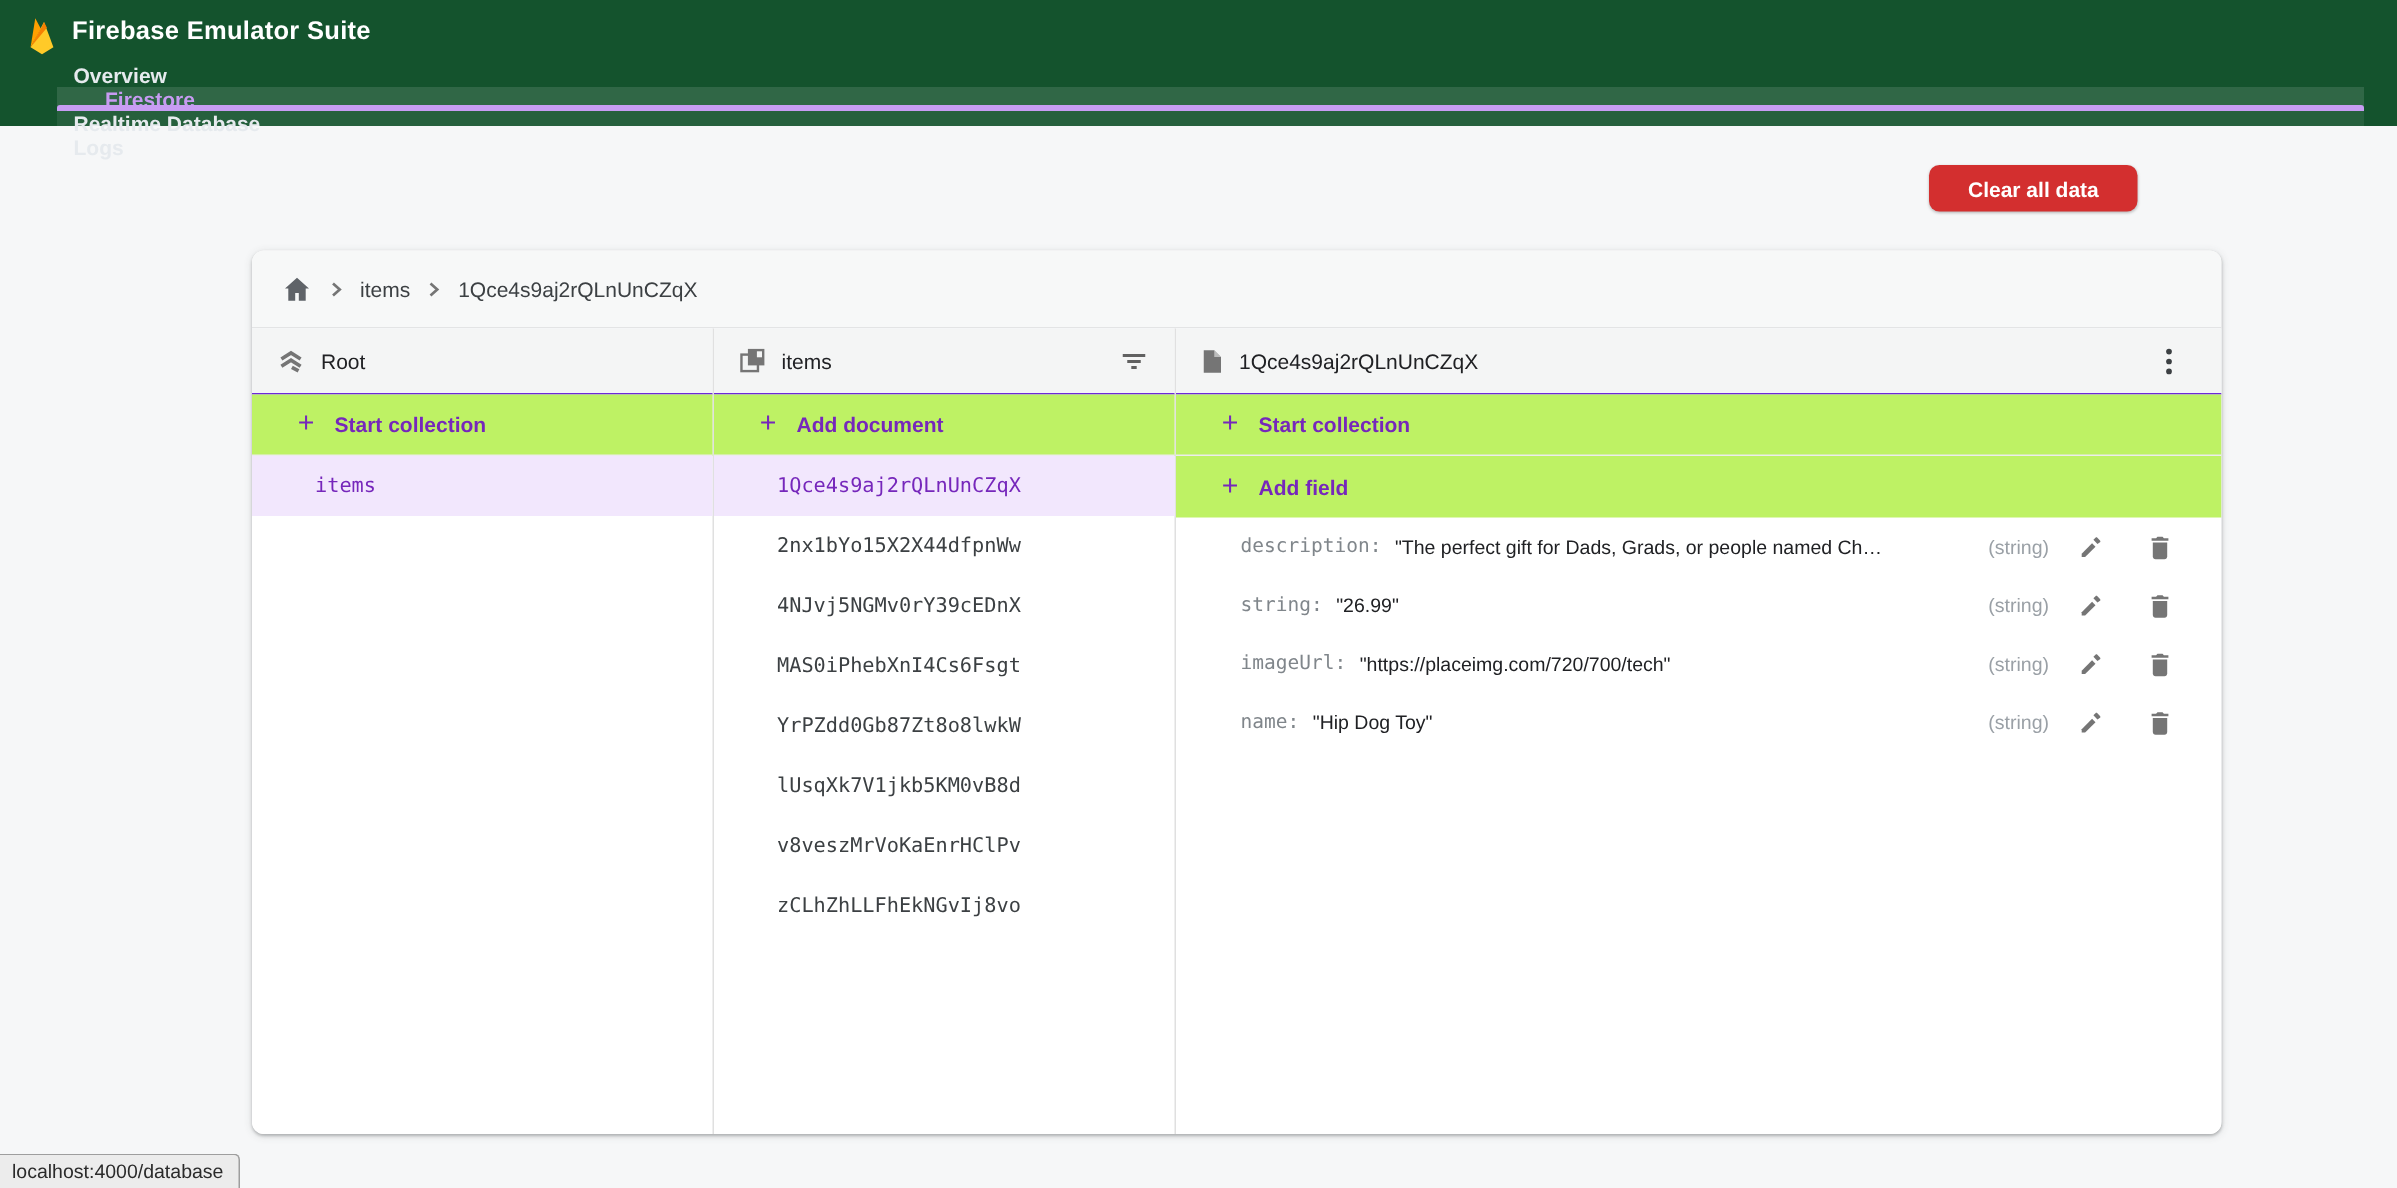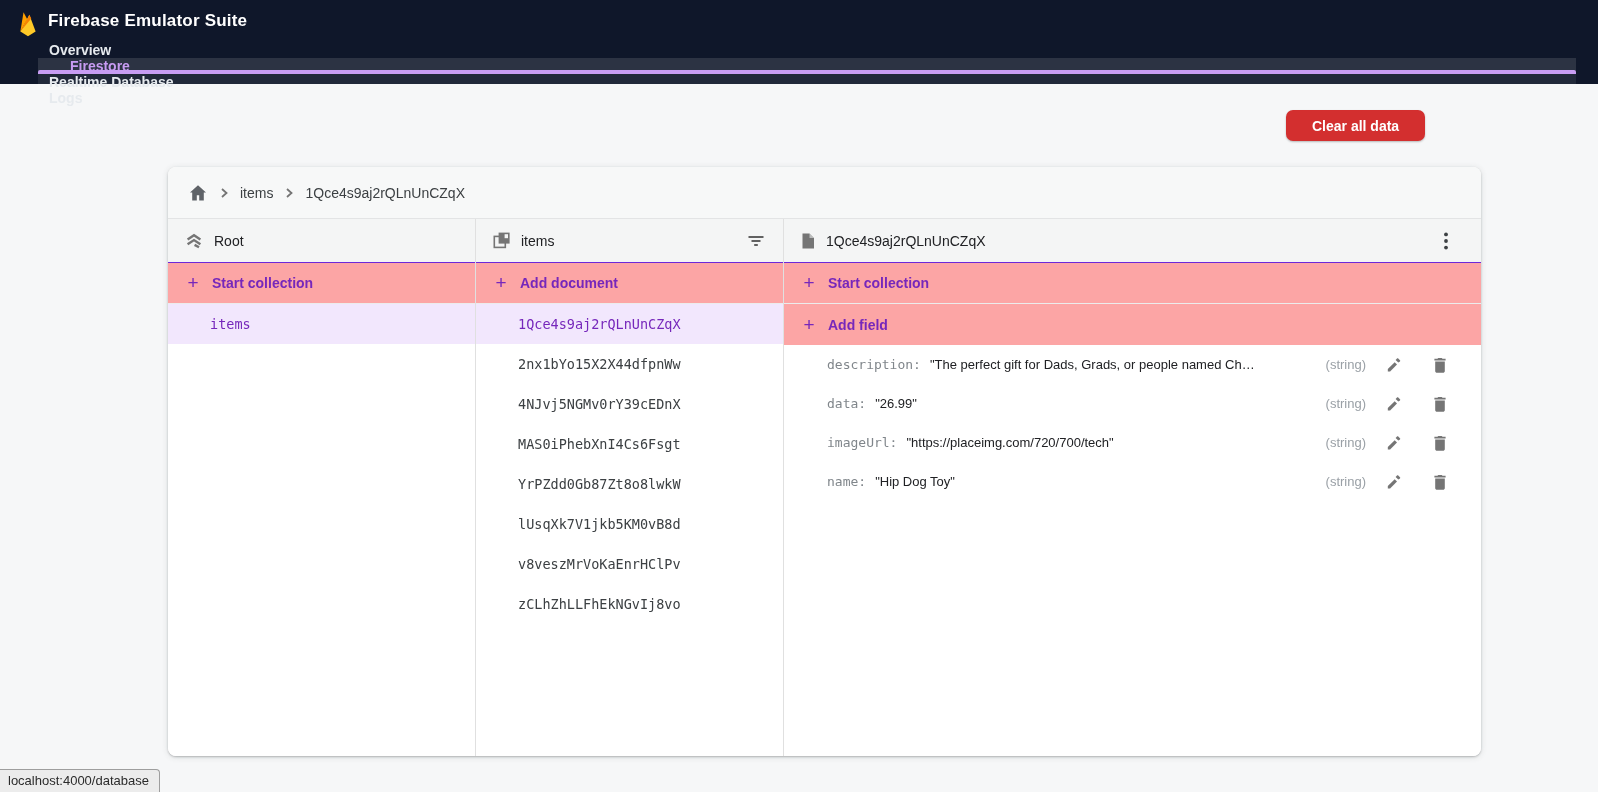--- a/index.html
+++ b/index.html
@@ -6,21 +6,21 @@
   html, body { width: 1598px; height: 792px; }
   body {
     position: relative;
     overflow: hidden;
     background: #f6f7f8;
     font-family: "Liberation Sans", sans-serif;
     color: #202124;
   }
 
   
-  .app-header { background: #0f172a; height: 84px; }
+  .app-header { background: #14532d; height: 84px; }
   .header-top { height: 42px; display: flex; align-items: center; padding-left: 17px; }
   .logo { width: 22px; height: 28px; margin-right: 9px; margin-top: 4px; flex-shrink: 0; }
   .app-title { color: #ffffff; font-size: 17px; font-weight: 700; letter-spacing: .2px; }
   .tabs { display: flex; height: 42px; padding-left: 38px; flex-direction: column; }
   .tab {
     display: flex; align-items: center; padding: 0 11px; margin-right: 22px;
     color: #e6eaee; font-size: 14px; font-weight: 700; position: relative; cursor: pointer;
     white-space: nowrap;
   }
   .tab.hovered { background: rgba(255,255,255,0.08); }
@@ -62,22 +62,22 @@
   .col-header {
     height: 44px; flex-shrink: 0; background: #f4f5f5; border-bottom: 1px solid #6d28d9;
     display: flex; align-items: center; padding: 0 16px; gap: 10px;
     font-size: 14px; color: #202124;
   }
   .col-header .header-spacer { flex: 1; }
   .icon-plain-btn { background: none; border: none; cursor: pointer; display: flex; align-items: center; padding: 2px; }
 
   .link-row {
     height: 41px; flex-shrink: 0; display: flex; align-items: center; gap: 10px;
-    padding: 0 16px; color: #7627bb; font-size: 14px; font-weight: 700; cursor: pointer;
-    border-bottom: 1px solid #ececec; background: #fca5a5;
+    padding: 0 27px; color: #7627bb; font-size: 14px; font-weight: 700; cursor: pointer;
+    border-bottom: 1px solid #ececec; background: #bef264;
   }
   .link-row.no-border { border-bottom: none; }
   .plus-icon { width: 18px; text-align: center; font-size: 19px; font-weight: 400; line-height: 18px; }
   .plus-icon::before { content: "+"; }
 
   .list-item {
     height: 40px; flex-shrink: 0; display: flex; align-items: center;
     padding: 0 16px 0 42px; cursor: pointer;
     font-family: "DejaVu Sans Mono", monospace; font-size: 13.5px; color: #3c4043;
     white-space: nowrap;
@@ -254,21 +254,21 @@
       </svg>
     </button>
     <button class="field-action delete-btn">
       <svg width="16" height="18" viewBox="0 0 16 18">
         <path fill="#757575" d="M3.2 15 c0 1 .8 1.8 1.8 1.8 h6 c1 0 1.8-.8 1.8-1.8 V5.6 H3.2 Z"></path>
         <path fill="#757575" d="M13.6 2.8 h-3 l-.9-.9 H6.3 l-.9.9 h-3 v1.7 h11.2 Z"></path>
       </svg>
     </button>
   </div>
           <div class="field-row">
-    <span class="field-name">data:</span>
+    <span class="field-name">string:</span>
     <span class="field-value">"26.99"</span>
     <span class="field-type">(string)</span>
     <button class="field-action edit-btn">
       <svg width="18" height="18" viewBox="0 0 18 18">
         <path fill="#757575" d="M2.8 13.1 V15.4 h2.3 L12 8.5 9.7 6.2 2.8 13.1 Z"></path>
         <path fill="#757575" d="M15 5.5 c.35-.35.35-.9 0-1.25 L13.25 2.5 c-.35-.35-.9-.35-1.25 0 L10.6 3.9 13.3 6.6 15 5.5 Z"></path>
       </svg>
     </button>
     <button class="field-action delete-btn">
       <svg width="16" height="18" viewBox="0 0 16 18">

